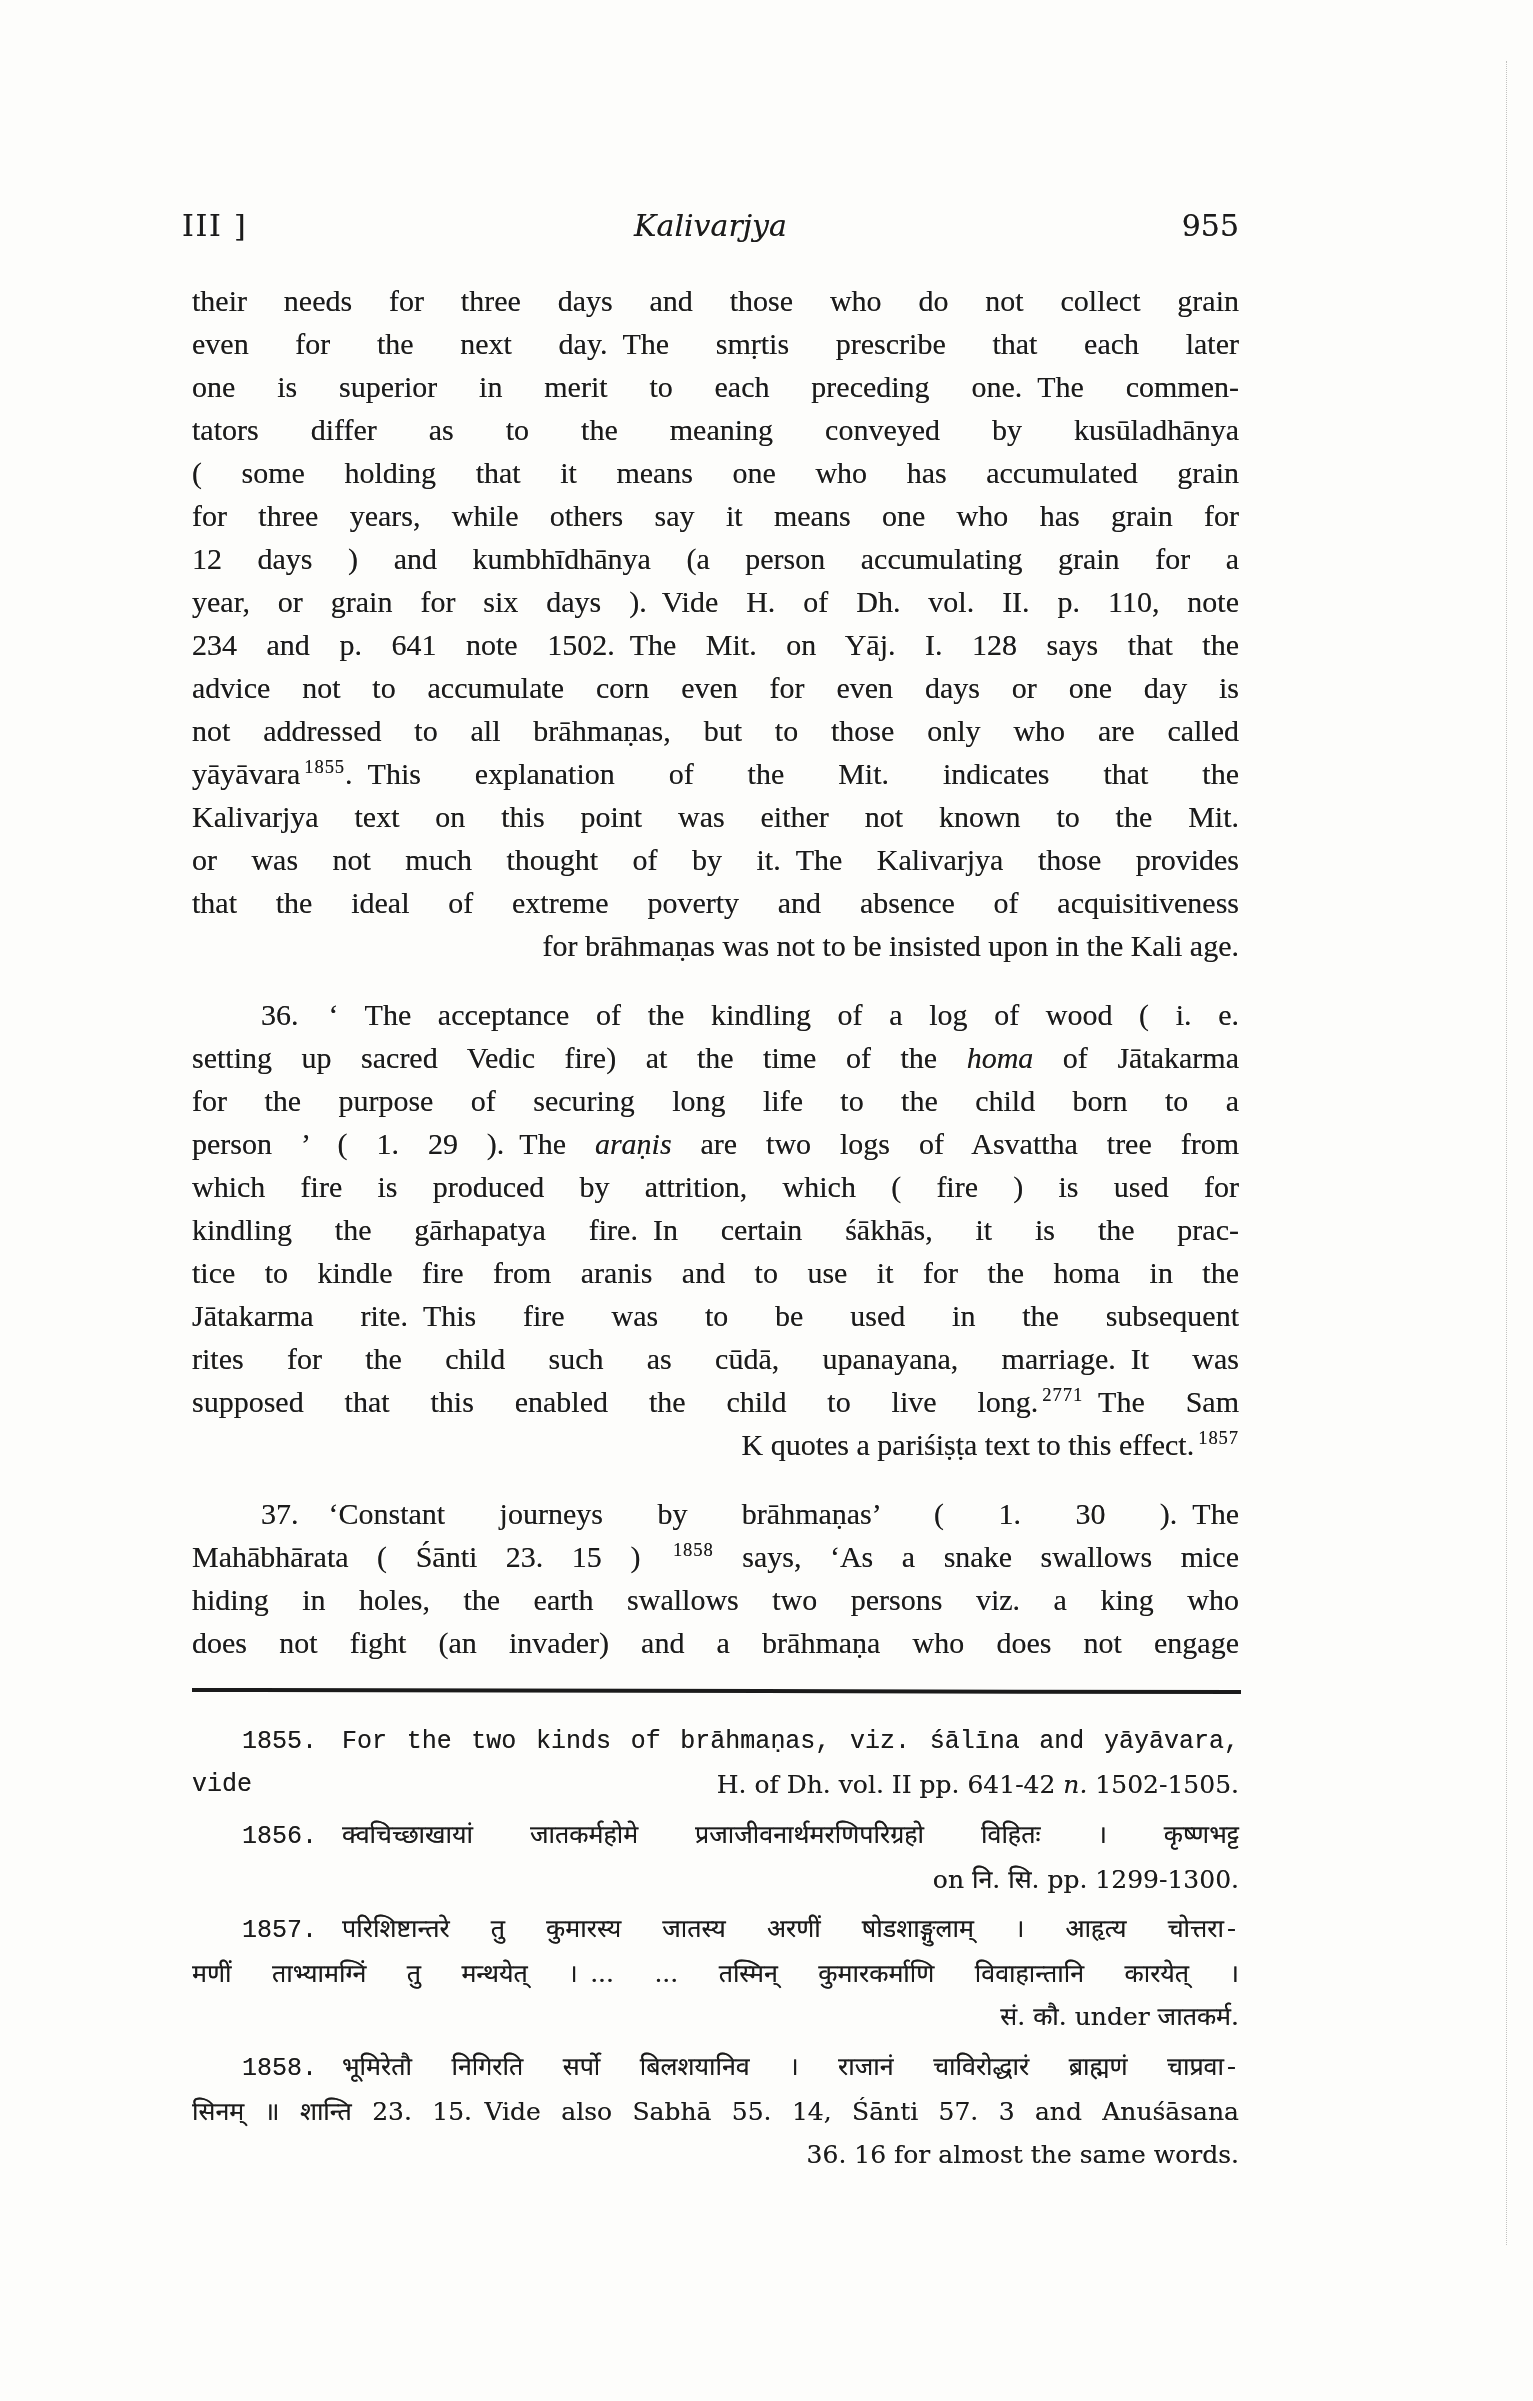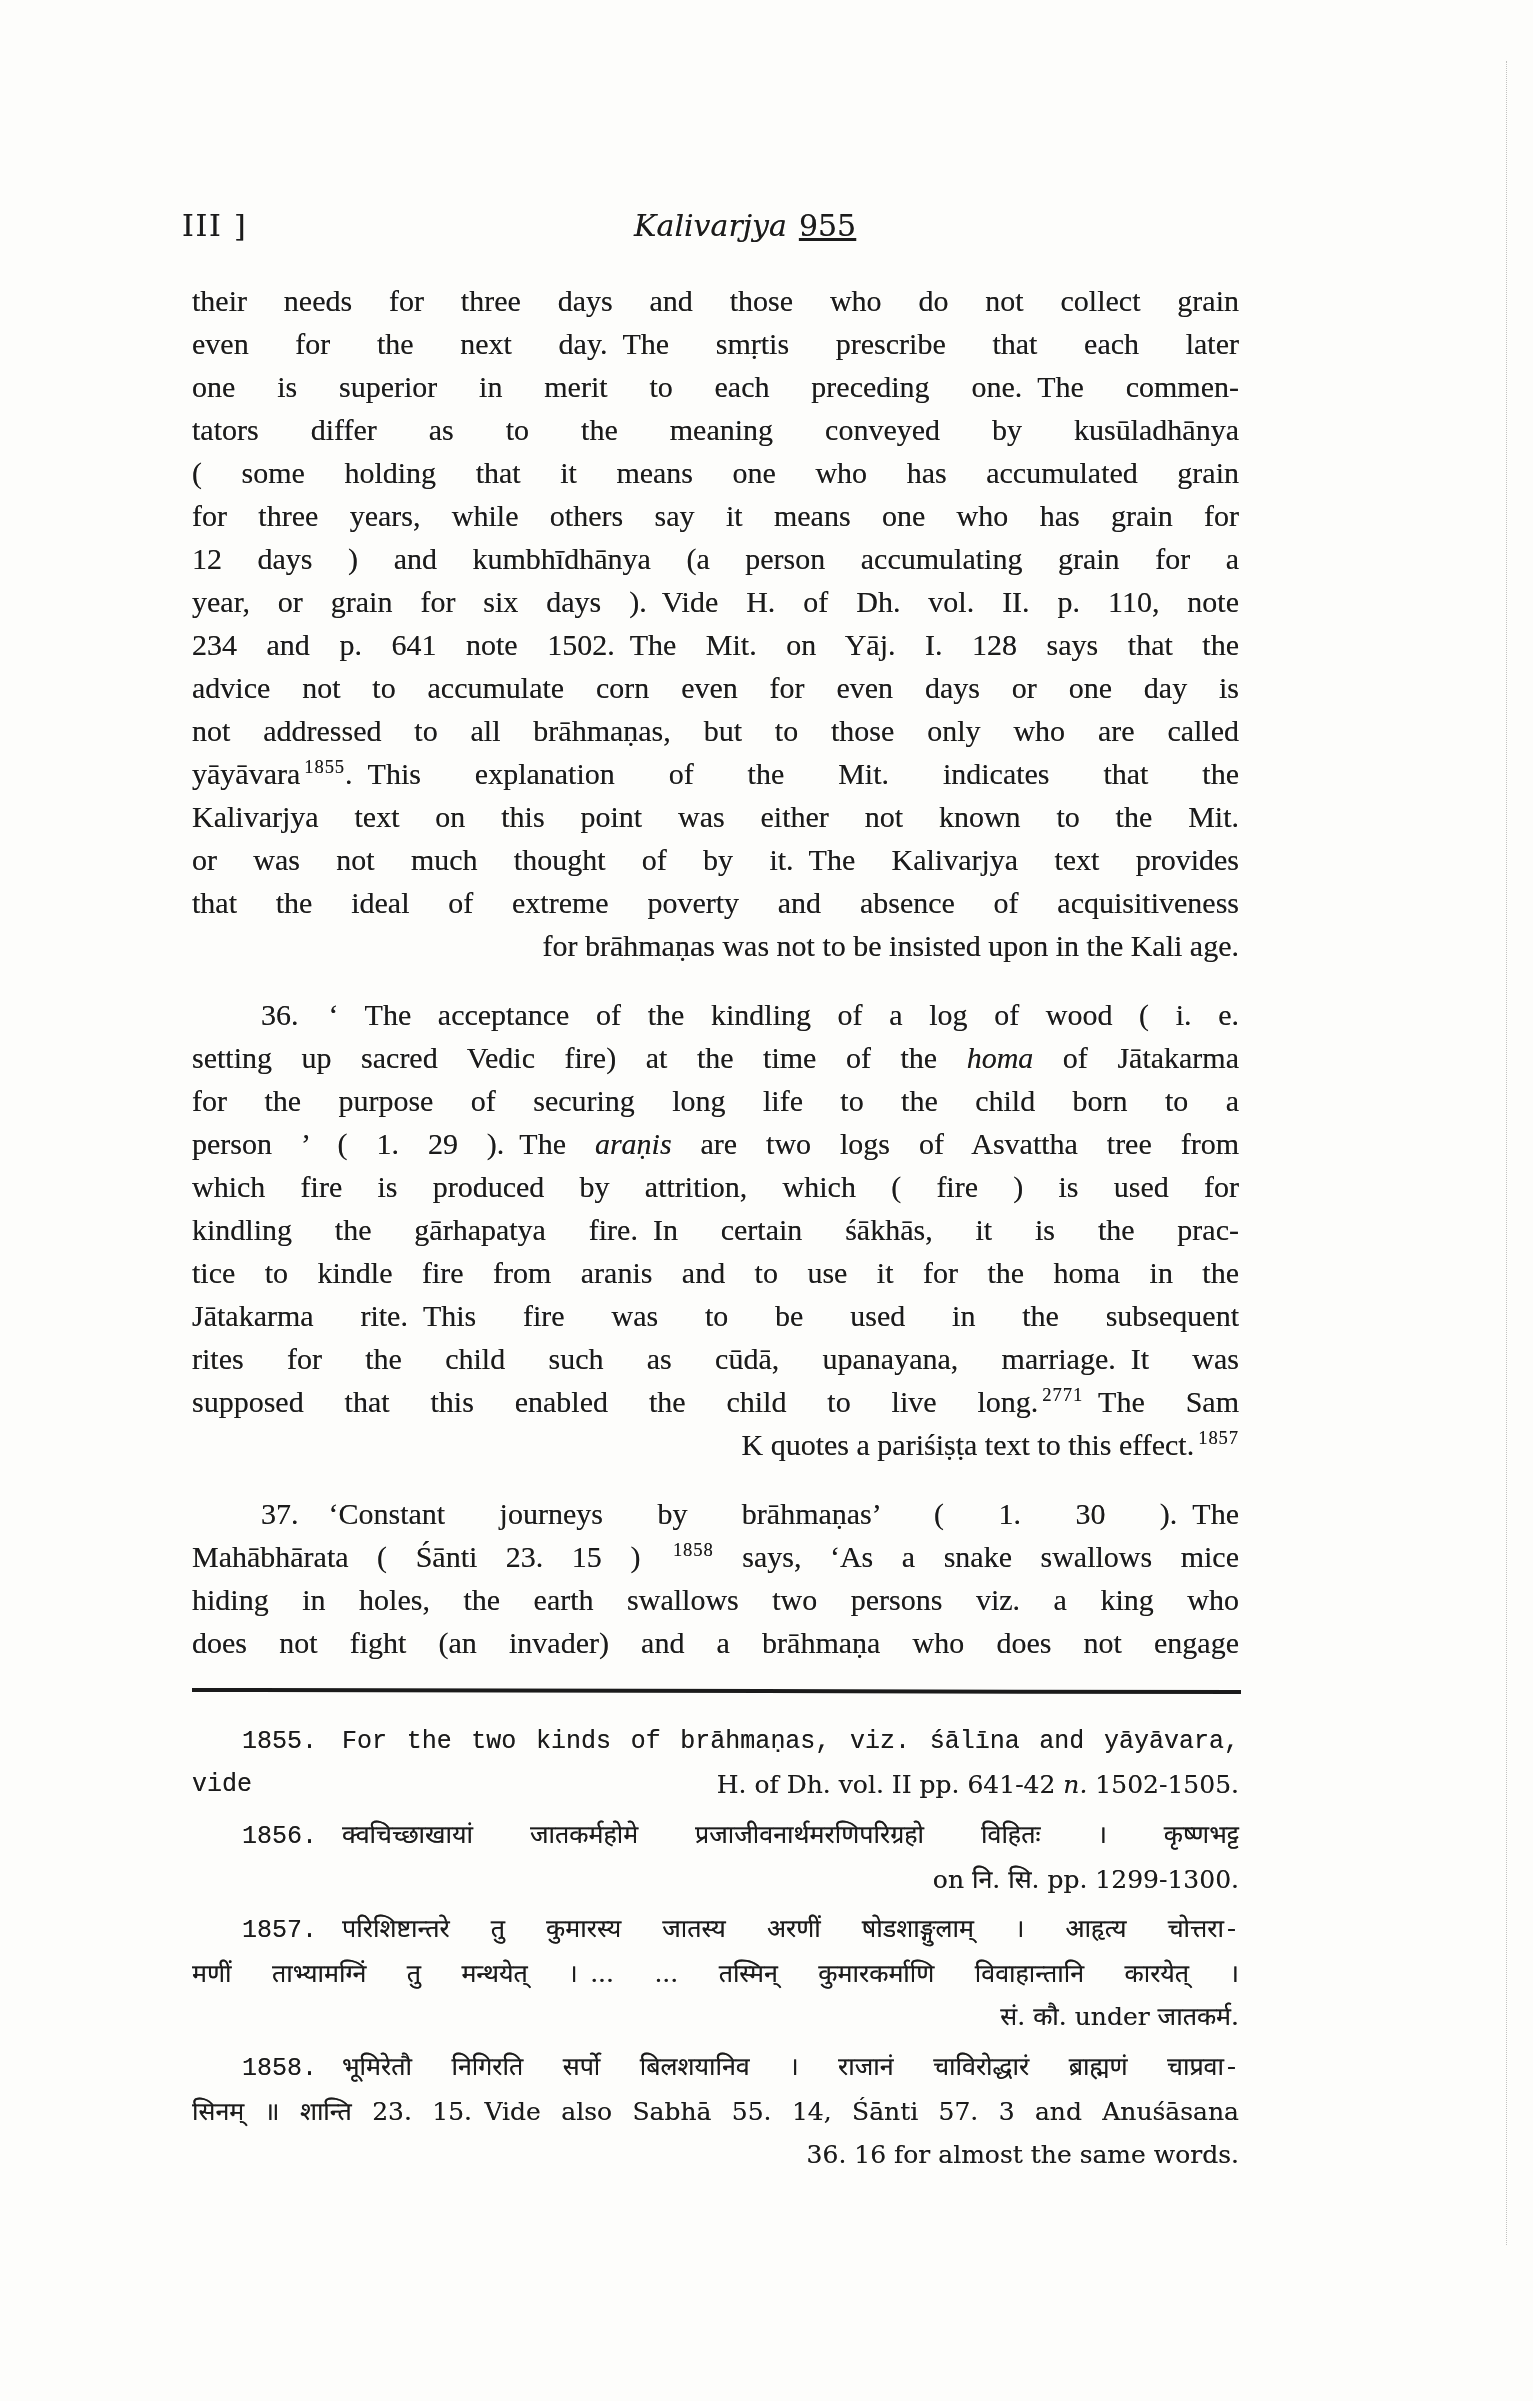--- a/index.html
+++ b/index.html
@@ -33,21 +33,21 @@
     top: 206px;
     width: 1057px;
     display: flex;
     align-items: baseline;
     font-size: 30px;
     line-height: 40px;
     gap: 12px;
   }
   .running-header .hl { flex: 1; text-align: left; letter-spacing: 1.7px; }
   .running-header .hc { flex: 0 0 auto; font-style: italic; }
-  .running-header .hr { flex: 1; text-align: left; text-decoration: underline; }
+  .running-header .hr { flex: 1; text-align: right; }
 
   .textblock {
     position: absolute;
     left: 192px;
     top: 279px;
     width: 1047px;
     font-size: 30px;
   }
   .para { margin: 0; }
   .para + .para { margin-top: 26px; }
@@ -115,21 +115,21 @@
       <div class="bl j">tators differ as to the meaning conveyed by kusūladhānya</div>
       <div class="bl j">( some holding that it means one who has accumulated grain</div>
       <div class="bl j">for three years, while others say it means one who has grain for</div>
       <div class="bl j">12 days ) and kumbhīdhānya (a person accumulating grain for a</div>
       <div class="bl j">year, or grain for six days ). Vide H. of Dh. vol. II. p. 110, note</div>
       <div class="bl j">234 and p. 641 note 1502. The Mit. on Yāj. I. 128 says that the</div>
       <div class="bl j">advice not to accumulate corn even for even days or one day is</div>
       <div class="bl j">not addressed to all brāhmaṇas, but to those only who are called</div>
       <div class="bl j"><span>yāyāvara</span><sup class="fnref">1855</sup><span>. This explanation of the Mit. indicates that the</span></div>
       <div class="bl j">Kalivarjya text on this point was either not known to the Mit.</div>
-      <div class="bl j">or was not much thought of by it. The Kalivarjya text provides</div>
+      <div class="bl j">or was not much thought of by it. The Kalivarjya those provides</div>
       <div class="bl j">that the ideal of extreme poverty and absence of acquisitiveness</div>
       <div class="bl last">for brāhmaṇas was not to be insisted upon in the Kali age.</div>
     </div>
 
     <div class="para">
       <div class="bl j ind1">36. ‘ The acceptance of the kindling of a log of wood ( i. e.</div>
       <div class="bl j"><span>setting up sacred Vedic fire) at the time of the </span><i class="it">homa</i><span> of Jātakarma</span></div>
       <div class="bl j">for the purpose of securing long life to the child born to a</div>
       <div class="bl j"><span>person ’ ( 1. 29 ). The </span><i class="it">araṇis</i><span> are two logs of Asvattha tree from</span></div>
       <div class="bl j">which fire is produced by attrition, which ( fire ) is used for</div>

